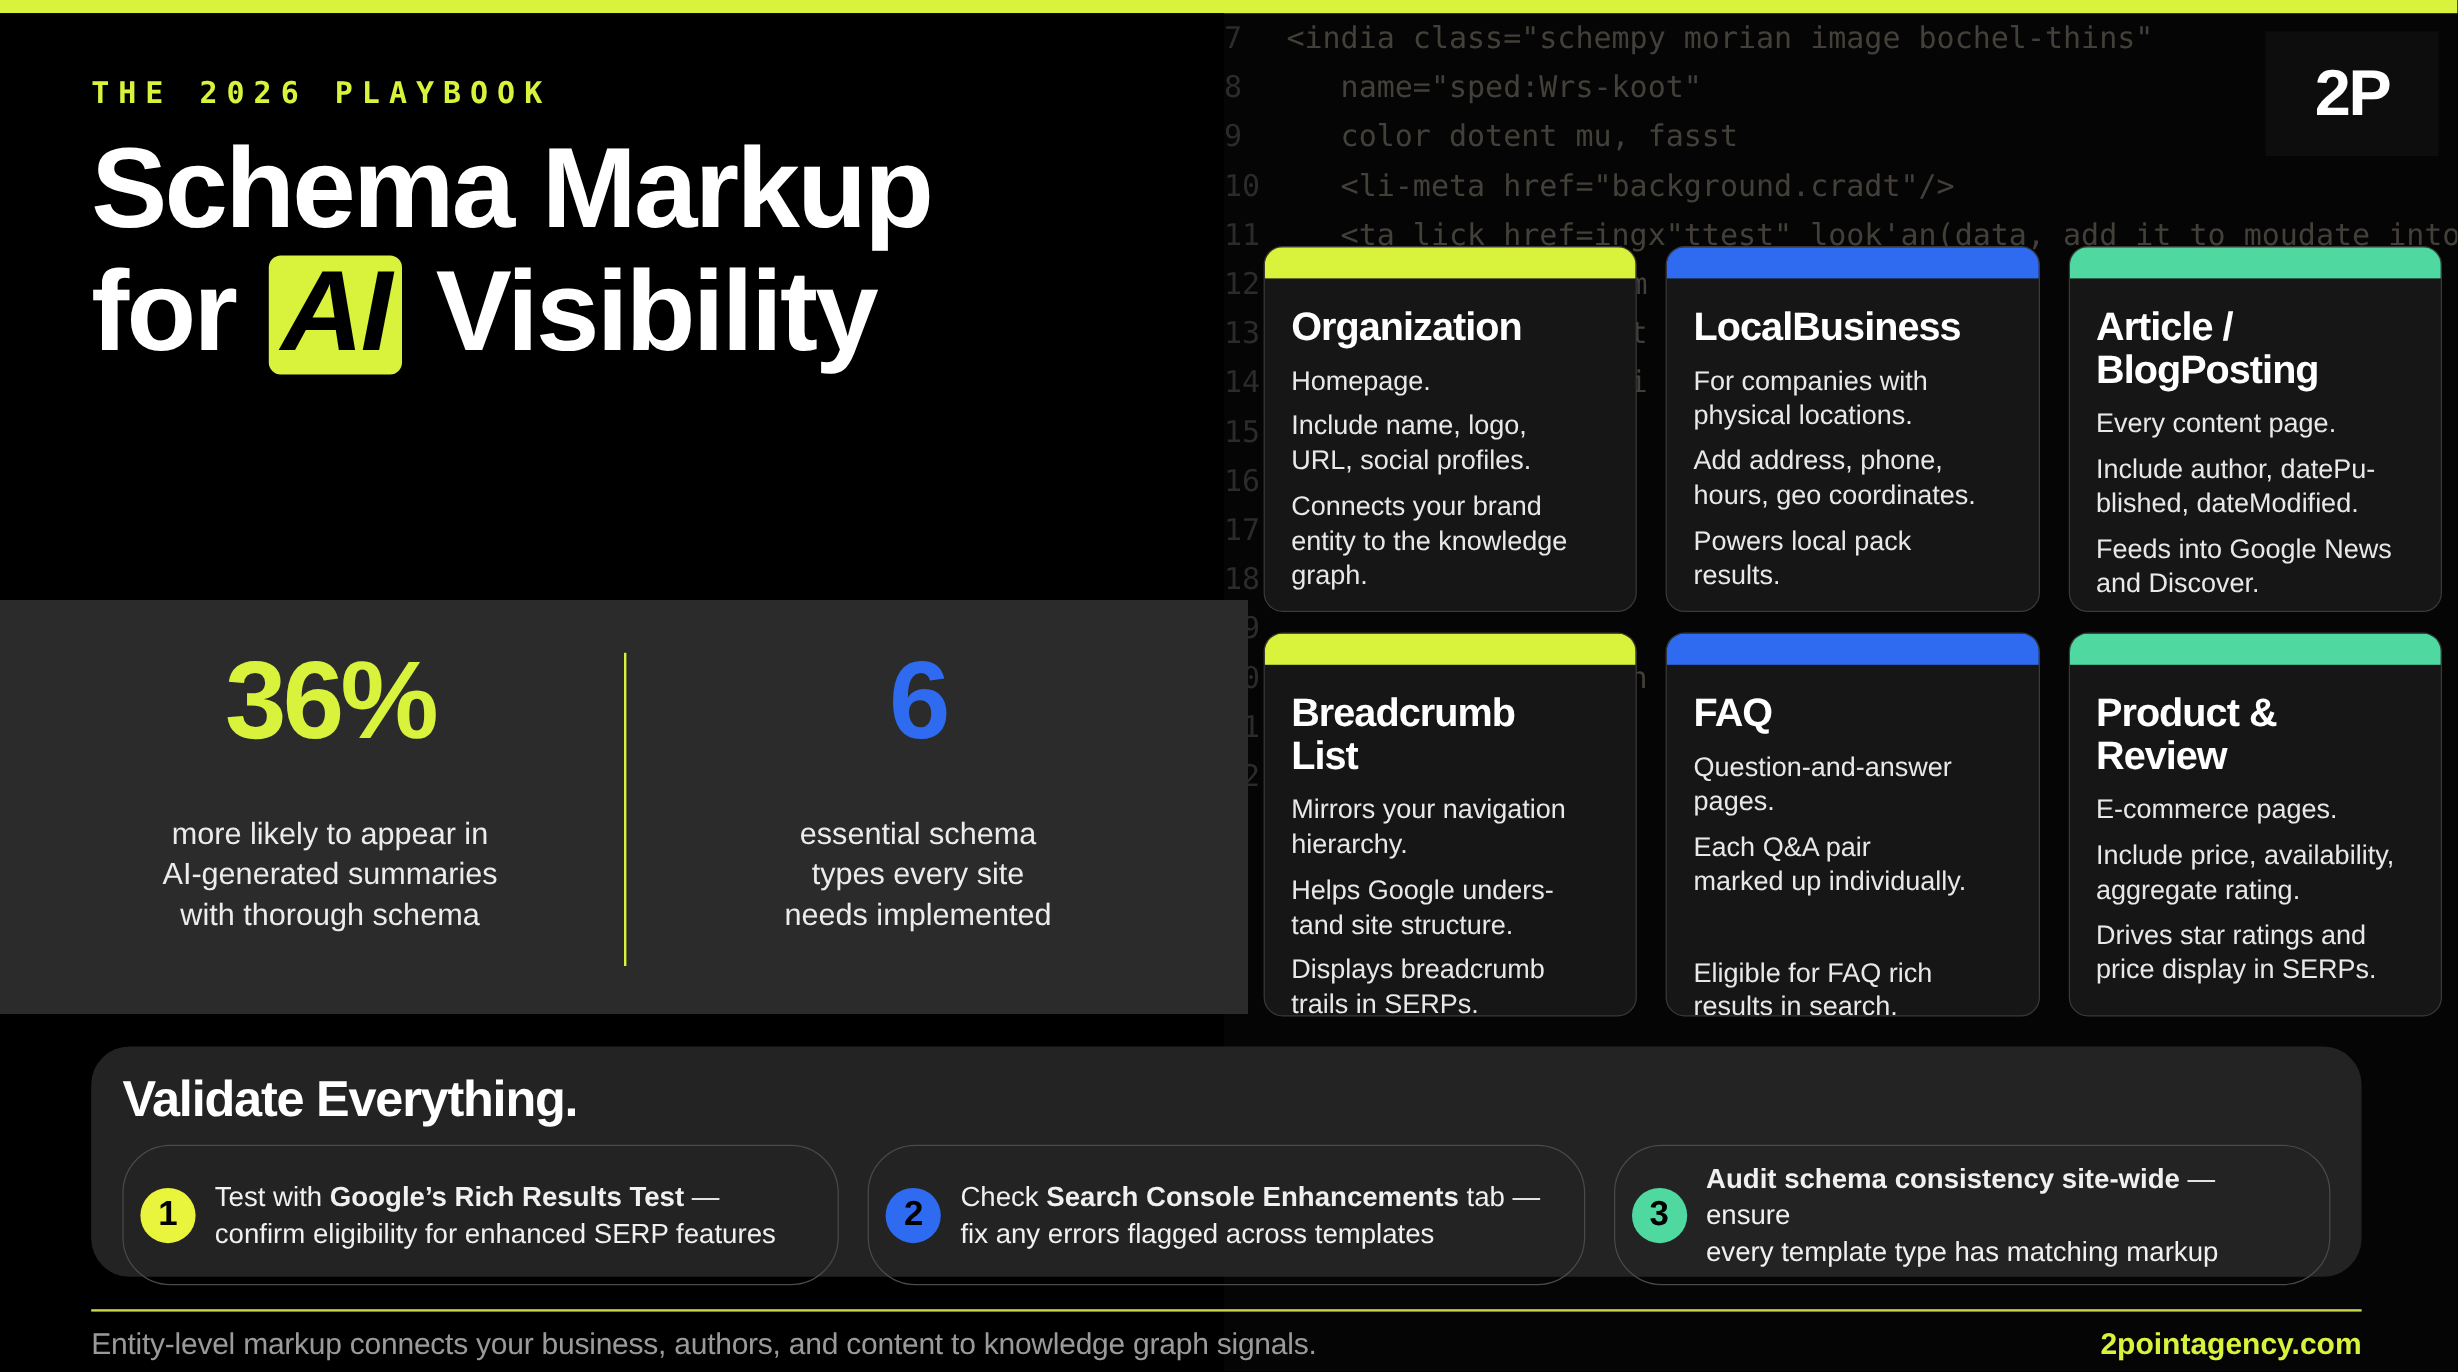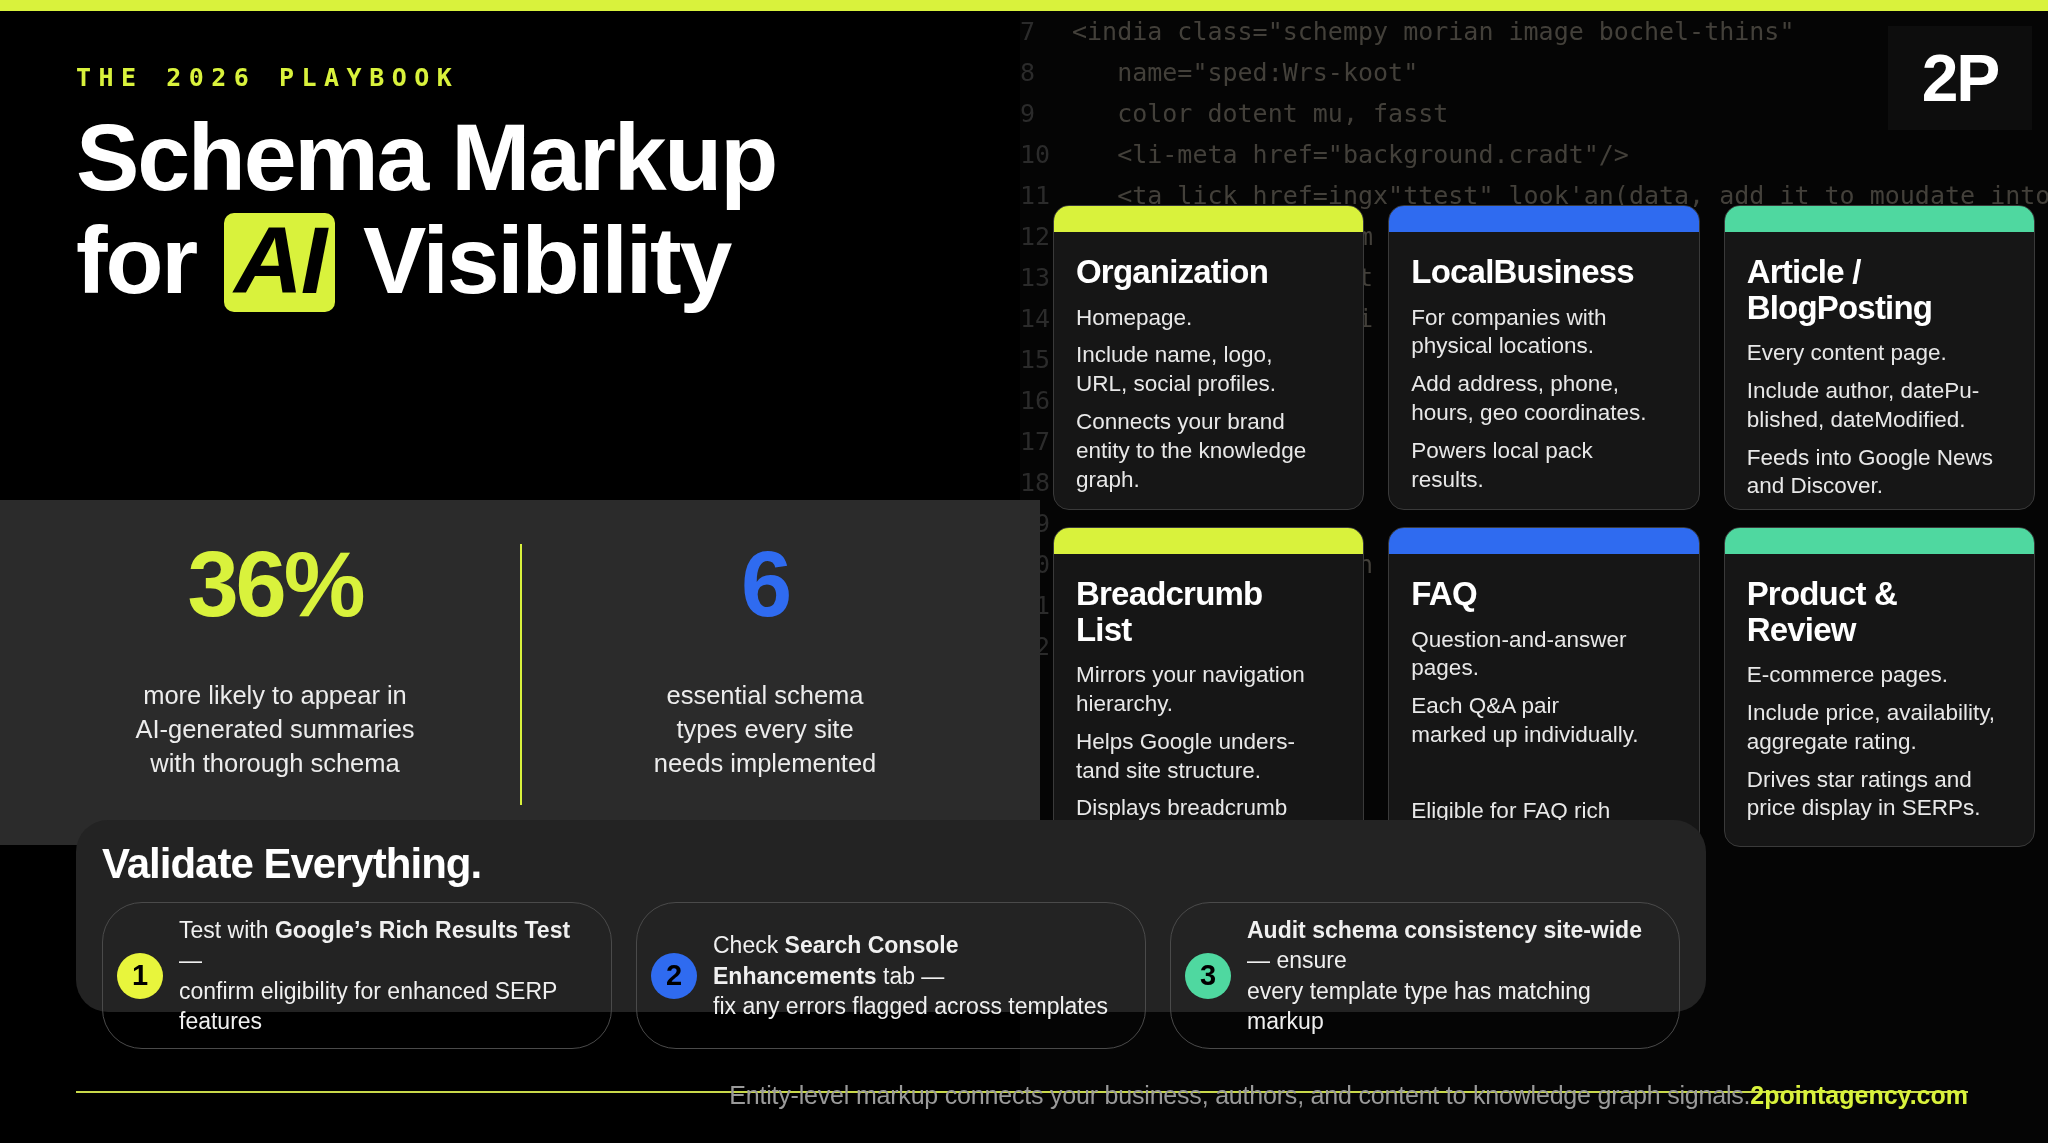--- a/index.html
+++ b/index.html
@@ -72,21 +72,21 @@
     max-width:940px;
     letter-spacing:-0.2px;
   }
 
   
   #logo-badge {
     position:absolute; right:16px; top:26px;
     width:144px; height:104px;
     background:#0d0d0d;
     display:flex; align-items:center; justify-content:center;
-    font-size:66px; font-weight:700; color:#fff; letter-spacing:-2px;
+    font-size:54px; font-weight:700; color:#fff; letter-spacing:-2px;
     z-index:5;
   }
 
   
   #stats {
     position:absolute; left:0; top:500px; width:1040px; height:345px;
     background:#2b2b2b;
     display:flex;
     align-items:stretch;
     padding:38px 30px 30px 30px;
@@ -150,22 +150,22 @@
     margin-bottom:14px;
   }
   .card-line {
     font-size:22.5px; line-height:1.28; color:#e8e8e8;
     margin-bottom:9px;
   }
   .card-line:last-child { margin-bottom:0; }
 
   
   #validate {
-    position:absolute; left:76px; top:820px;
-    width:1630px; height:192px;
+    position:absolute; left:76px; top:872px;
+    width:1892px; height:192px;
     background:#232323;
     border-radius:32px;
     padding:20px 26px 0 26px;
     z-index:4;
   }
   #validate-title {
     font-size:42px; font-weight:700; letter-spacing:-1px;
     color:#fff; margin-bottom:14px;
   }
   #steps { display:flex; gap:24px; }
@@ -191,22 +191,22 @@
     font-size:23px; line-height:1.32; color:#f0f0f0;
   }
   .step-text b { font-weight:700; }
 
   
   #footer-rule {
     position:absolute; left:76px; top:1091px; width:1892px; height:2px;
     background:#c9d94a;
   }
   #footer {
-    position:absolute; left:76px; top:1081px; width:1892px;
-    display:flex; justify-content:flex-end; align-items:center;
+    position:absolute; left:76px; top:1106px; width:1892px;
+    display:flex; justify-content:space-between; align-items:center;
   }
   #footer-note { font-size:25px; color:#9a9a9a; letter-spacing:-0.2px; }
   #footer-url  { font-size:25px; color:#d9f23c; font-weight:700; }
 </style>
 </head>
 <body>
 
 <div id="code-bg"><span class="cl"><span class="ln">7</span><span class="c-tag">&lt;india class="schempy morian image bochel-thins"</span></span><span class="cl"><span class="ln">8</span><span class="c-tag">   name="sped:Wrs-koot"</span></span><span class="cl"><span class="ln">9</span><span class="c-tag">   color dotent mu, fasst</span></span><span class="cl"><span class="ln">10</span><span class="c-tag">   &lt;li-meta href="background.cradt"/&gt;</span></span><span class="cl"><span class="ln">11</span><span class="c-tag">   &lt;ta lick href=ingx"ttest" look'an(data, add it to moudate into t</span></span><span class="cl"><span class="ln">12</span><span class="c-tag">      a            m</span></span><span class="cl"><span class="ln">13</span><span class="c-tag">      o            t           e/noan</span></span><span class="cl"><span class="ln">14</span><span class="c-tag">      t            i           t/npat</span></span><span class="cl"><span class="ln">15</span><span class="c-tag">      i</span></span><span class="cl"><span class="ln">16</span><span class="c-tag">      i</span></span><span class="cl"><span class="ln">17</span><span class="c-tag"></span></span><span class="cl"><span class="ln">18</span><span class="c-tag"></span></span><span class="cl"><span class="ln">19</span><span class="c-tag"></span></span><span class="cl"><span class="ln">20</span><span class="c-tag">                  ch</span></span><span class="cl"><span class="ln">21</span><span class="c-tag">                  )</span></span><span class="cl"><span class="ln">22</span><span class="c-tag"></span></span></div>
 
 <div id="top-bar"></div>

